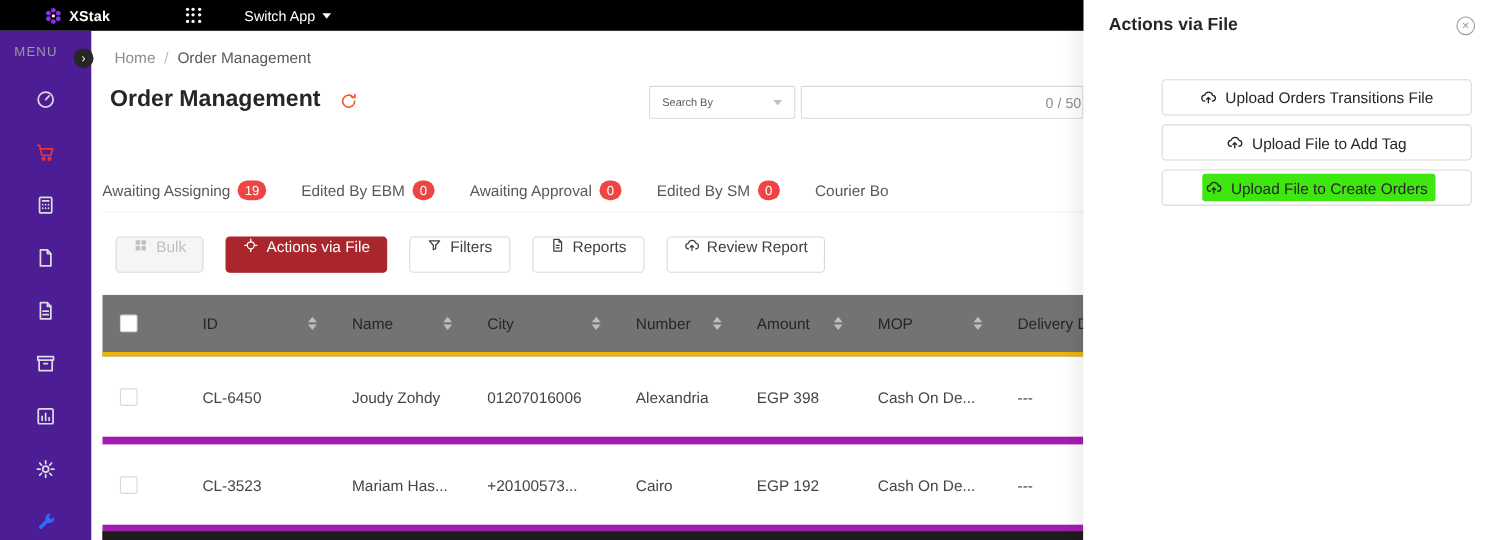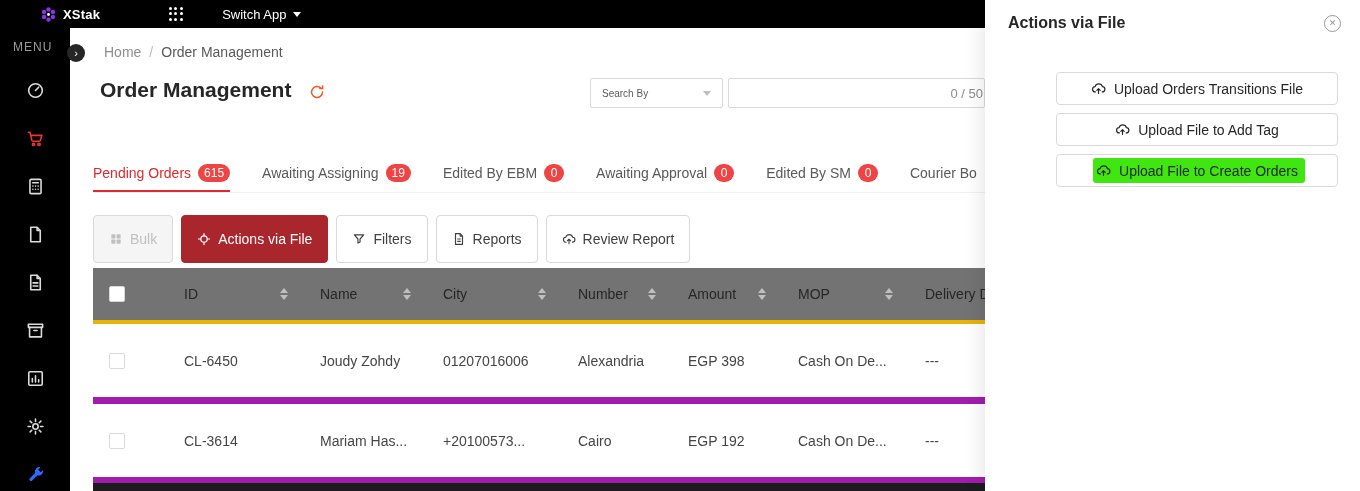--- a/index.html
+++ b/index.html
@@ -11,21 +11,21 @@
   .topbar { position:absolute; left:0; top:0; width:100%; height:28px; background:#000; display:flex; align-items:center; z-index:1;gap:21px; }
   .logo { margin-left:40px; display:flex; align-items:center; gap:6px; }
   .logo-icon { width:17px; height:17px; display:inline-block; }
   .logo-text { color:#fff; font-size:13px; font-weight:700; letter-spacing:.2px; }
   .apps-grid { margin-left:48px; width:14px; height:14px; display:grid; grid-template-columns:repeat(3,1fr); gap:2px; cursor:pointer; }
   .apps-grid i { width:3px; height:3px; background:#fff; border-radius:50%; }
   .switch-app { margin-left:18px; display:flex; align-items:center; gap:7px; color:#fff; font-size:13px; cursor:pointer; }
   .caret-down { width:0; height:0; border-left:4px solid transparent; border-right:4px solid transparent; border-top:5px solid #fff; }
 
   
-  .sidebar { position:absolute; left:0; top:28px; width:70px; bottom:0; background:#000000; z-index:1; }
+  .sidebar { position:absolute; left:0; top:28px; width:83px; bottom:0; background:#4c1d95; z-index:1; }
   .menu-label { color:#9b9b9b; font-size:12px; letter-spacing:1px; padding:12px 0 0 13px; }
   .side-icons { display:flex; flex-direction:column; align-items:center; gap:28px; margin-top:26px; }
   .side-item { width:24px; height:20px; display:flex; align-items:center; justify-content:center; cursor:pointer; }
   .sicon { width:19px; height:19px; color:#dcdcdc; display:inline-block; }
   .sicon svg { width:100%; height:100%; }
   .side-item.active .sicon { color:#ee3333; }
   .side-item.blue .sicon { color:#2d6bff; }
 
   .collapse-toggle { position:absolute; left:67px; top:44px; width:18px; height:18px; border-radius:50%; background:#262626; color:#fff; z-index:2; display:flex; align-items:center; justify-content:center; font-size:11px; line-height:1; cursor:pointer; }
 
@@ -46,21 +46,21 @@
 
   
   .tabs { position:absolute; left:20px; right:0; top:127px; height:38px; display:flex; gap:32px; border-bottom:1px solid #f0f0f0; overflow:hidden; }
   .tab { display:flex; align-items:center; gap:7px; font-size:14px; color:#595959; white-space:nowrap; position:relative; cursor:pointer; padding-bottom:2px; }
   .tab.active { color:#e0282e; font-weight:500; }
   .tab.active::after { content:""; position:absolute; left:0; right:0; bottom:0; height:2px; background:#e0282e; }
   .badge { min-width:20px; height:18px; border-radius:9px; background:#ee4444; color:#fff; font-size:12px; display:flex; align-items:center; justify-content:center; padding:0 6px; }
 
   
   .toolbar { position:absolute; left:20px; top:187px; height:32px; display:flex; gap:8px; }
-  .btn { height:48px; display:inline-flex; align-items:center; gap:7px; padding:0 15px; border:1px solid #d9d9d9; border-radius:4px; background:#fff; font-size:14px; color:#404040; cursor:pointer; white-space:nowrap; font-family:inherit; }
+  .btn { height:33px; display:inline-flex; gap:7px; padding:0 15px; border:1px solid #d9d9d9; border-radius:4px; background:#fff; font-size:14px; color:#404040; cursor:pointer; white-space:nowrap; font-family:inherit;margin-left:12px; }
   .btn svg { width:14px; height:14px; }
   .btn.disabled { background:#f5f5f5; color:#c0c0c0; cursor:not-allowed; }
   .btn.danger { background:#a8262c; border-color:#a8262c; color:#fff; }
 
   
   .table { position:absolute; left:20px; top:240px; width:892px; bottom:0; overflow:hidden; font-size:14px; }
   .t-header, .t-row { display:grid; grid-template-columns:75px 136px 123px 135px 110px 110px 127px 140px; }
   .t-header { background:#737373; border-bottom:4px solid #eab308; height:56px; }
   .th { display:flex; align-items:center; padding:0 16px; color:#262626; font-weight:500; }
   .th .th-label { line-height:1.35; }
@@ -220,24 +220,20 @@
     <div class="search-by">
       <span>Search By</span>
       <span class="chev-down"></span>
     </div>
     <div class="search-box">
       <input type="text" value="" style="">
       <span class="counter">0 / 50</span>
     </div>
 
     <div class="tabs">
-      <div class="tab active">
-        <span>Pending Orders</span>
-        <span class="badge">615</span>
-      </div>
       <div class="tab">
         <span>Awaiting Assigning</span>
         <span class="badge">19</span>
       </div>
       <div class="tab">
         <span>Edited By EBM</span>
         <span class="badge">0</span>
       </div>
       <div class="tab">
         <span>Awaiting Approval</span>
@@ -353,21 +349,21 @@
         <div class="td">Alexandria</div>
         <div class="td">EGP 398</div>
         <div class="td">Cash On De...</div>
         <div class="td">---</div>
       </div>
 
       <div class="t-row">
         <div class="cell-check">
             <span class="checkbox"></span>
           </div>
-        <div class="td">CL-3614</div>
+        <div class="td">CL-3523</div>
         <div class="td">Mariam Has...</div>
         <div class="td">+20100573...</div>
         <div class="td">Cairo</div>
         <div class="td">EGP 192</div>
         <div class="td">Cash On De...</div>
         <div class="td">---</div>
       </div>
     </div>
 
     <div class="bottom-strip"></div>

